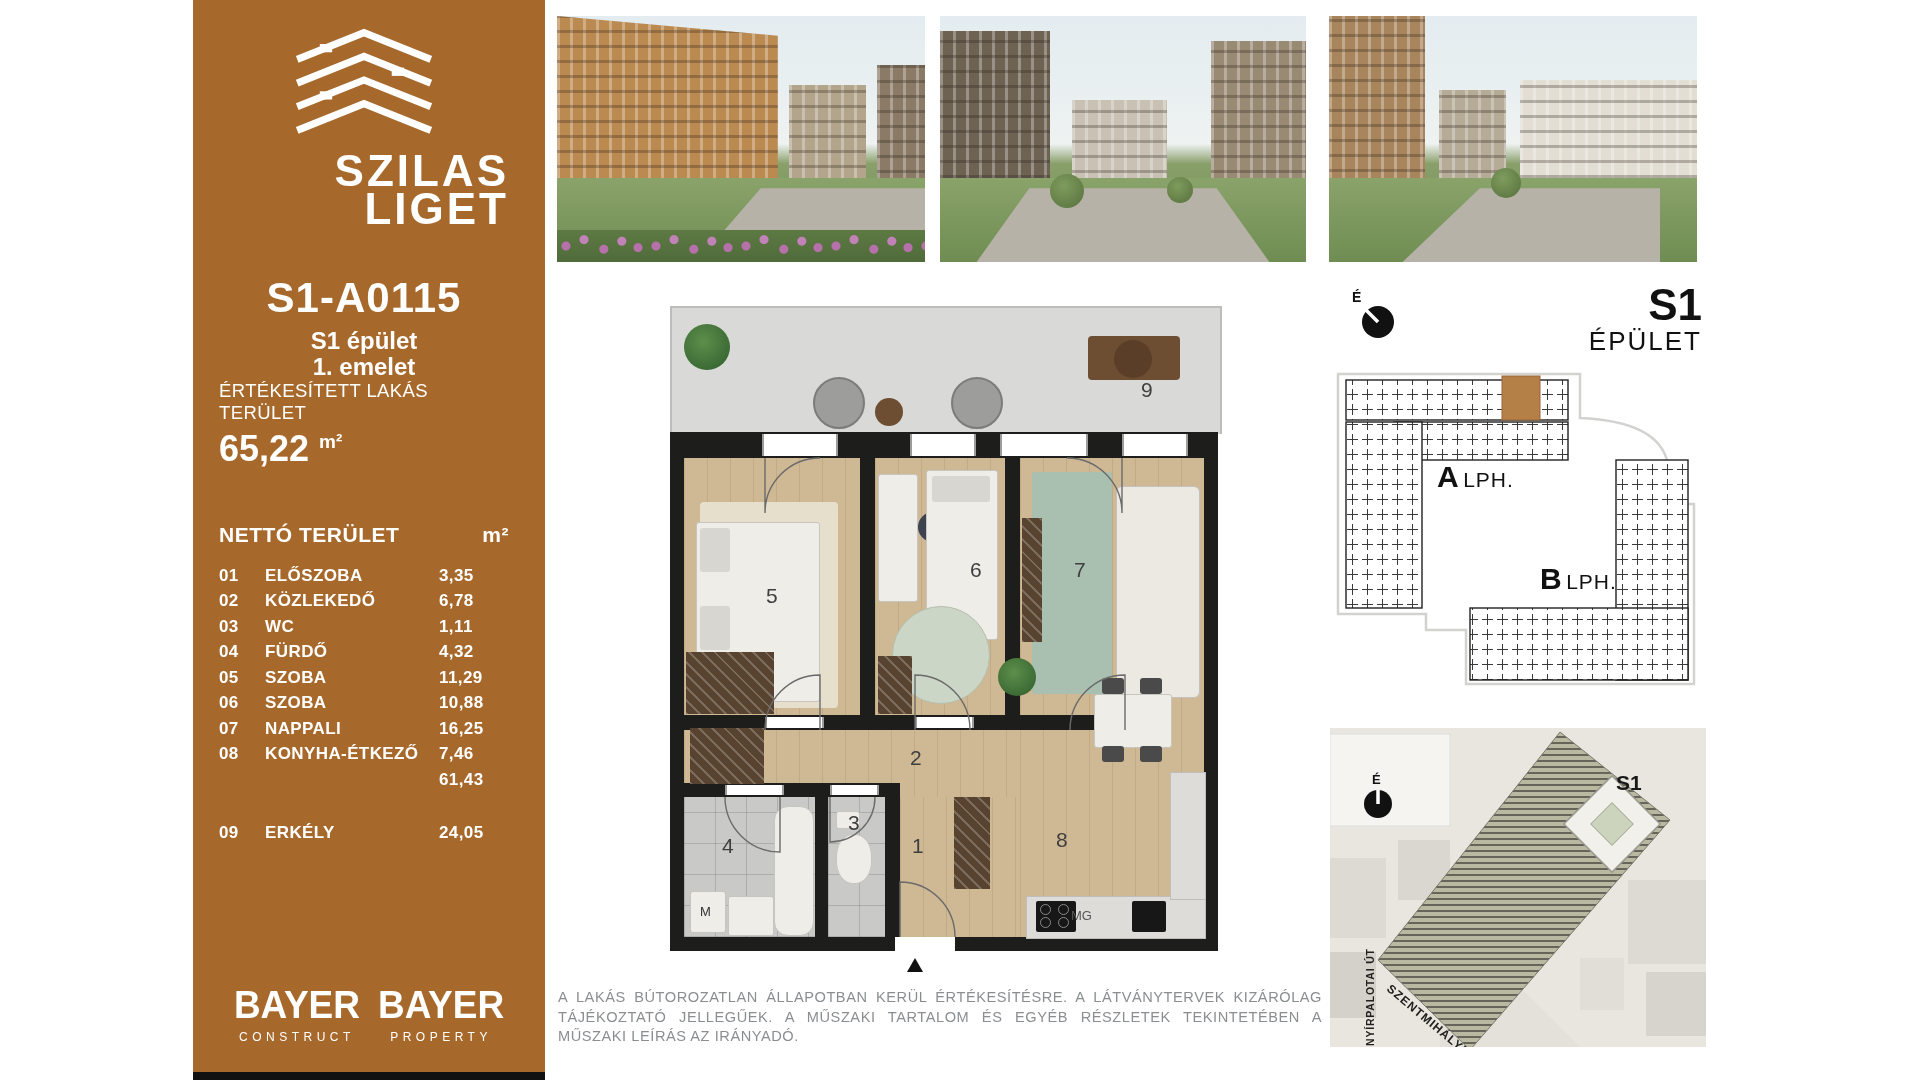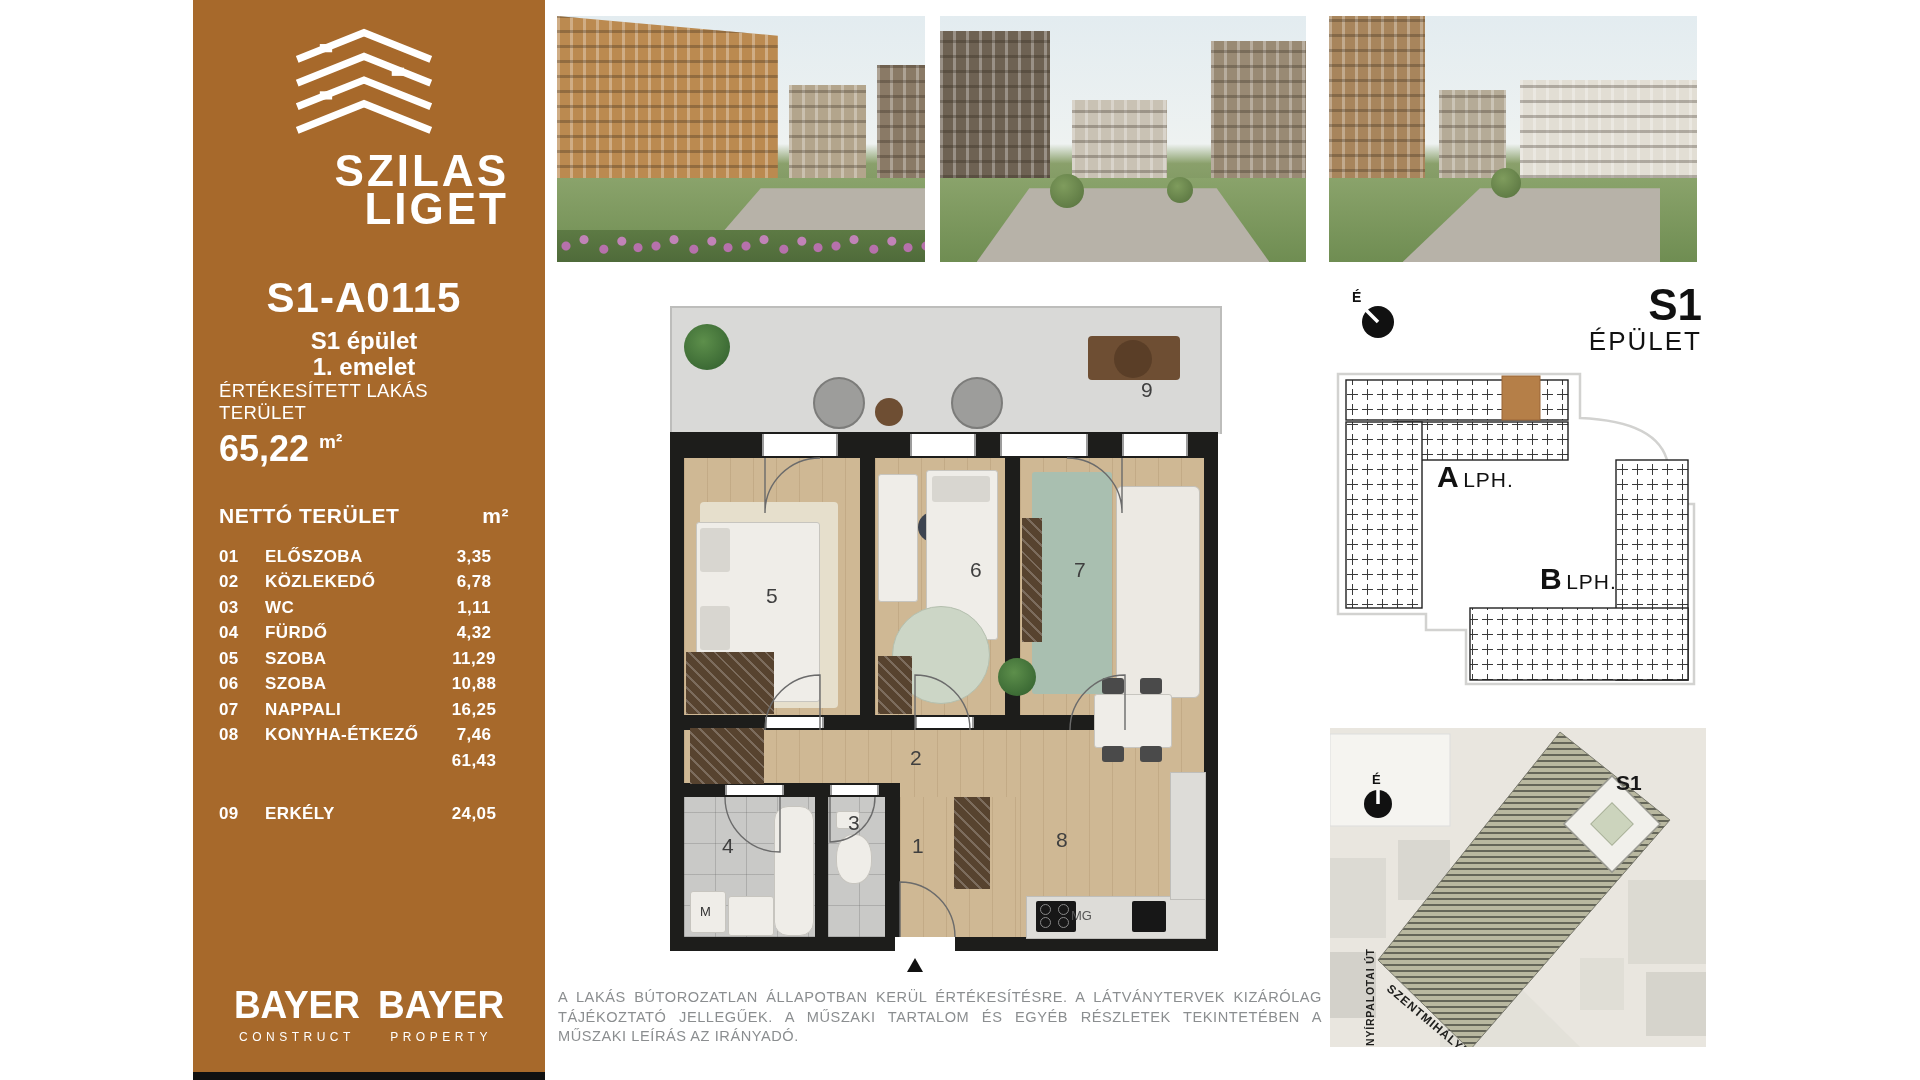--- a/index.html
+++ b/index.html
@@ -9,26 +9,26 @@
   
   .sidebar{position:absolute;left:193px;top:0;width:352px;height:1080px;background:#A7692B;color:#fff;}
   .sidebar-inner{position:absolute;left:26px;right:36px;top:0;}
   .logo-wrap{margin-top:24px;text-align:center;}
   .brand{margin-top:12px;text-align:right;font-weight:bold;font-size:44px;line-height:38px;letter-spacing:3px;}
   .unit-id{margin-top:46px;text-align:center;font-weight:bold;font-size:42px;letter-spacing:1px;}
   .unit-sub{margin-top:6px;text-align:center;font-weight:bold;font-size:24px;line-height:26px;}
   .sold-label{font-weight:normal;font-size:18.5px;letter-spacing:.4px;}
   .sold-value{margin-top:4px;font-weight:bold;font-size:36px;}
   .sold-value sup{font-size:19px;font-weight:bold;}
-  .net-head{margin-top:34px;display:flex;justify-content:space-between;align-items:baseline;font-weight:bold;font-size:21px;letter-spacing:.5px;}
+  .net-head{margin-top:53px;display:flex;justify-content:space-between;align-items:baseline;font-weight:bold;font-size:21px;letter-spacing:.5px;}
   .rooms{margin-top:16px;}
   .trow{display:flex;align-items:center;height:25.5px;font-size:17px;font-weight:600;letter-spacing:.4px;}
   .trow .no{width:46px;}
   .trow .nm{flex:1;}
-  .trow .ar{min-width:70px;text-align:center;}
+  .trow .ar{min-width:70px;text-align:left;}
   .trow.total .no,.trow.total .nm{visibility:hidden;}
   .trow.extra{margin-top:28px;}
   .logos{position:absolute;left:0;right:0;bottom:36px;display:flex;justify-content:center;gap:18px;}
   .blogo{text-align:center;color:#fff;}
   .blogo .big{font-size:37px;font-weight:bold;letter-spacing:0px;transform:scaleY(1.05);line-height:34px;}
   .blogo .small{font-size:12px;font-weight:normal;letter-spacing:4.5px;margin-top:8px;}
   .sidebar-strip{position:absolute;left:0;bottom:0;width:100%;height:8px;background:#111;}
 
   
   .photo{position:absolute;top:16px;height:246px;overflow:hidden;background:linear-gradient(180deg,#e3ecf0 0%,#eef2f1 52%,#8aa06b 60%,#7b965e 74%,#87977049 100%),#cfd6ce;}

